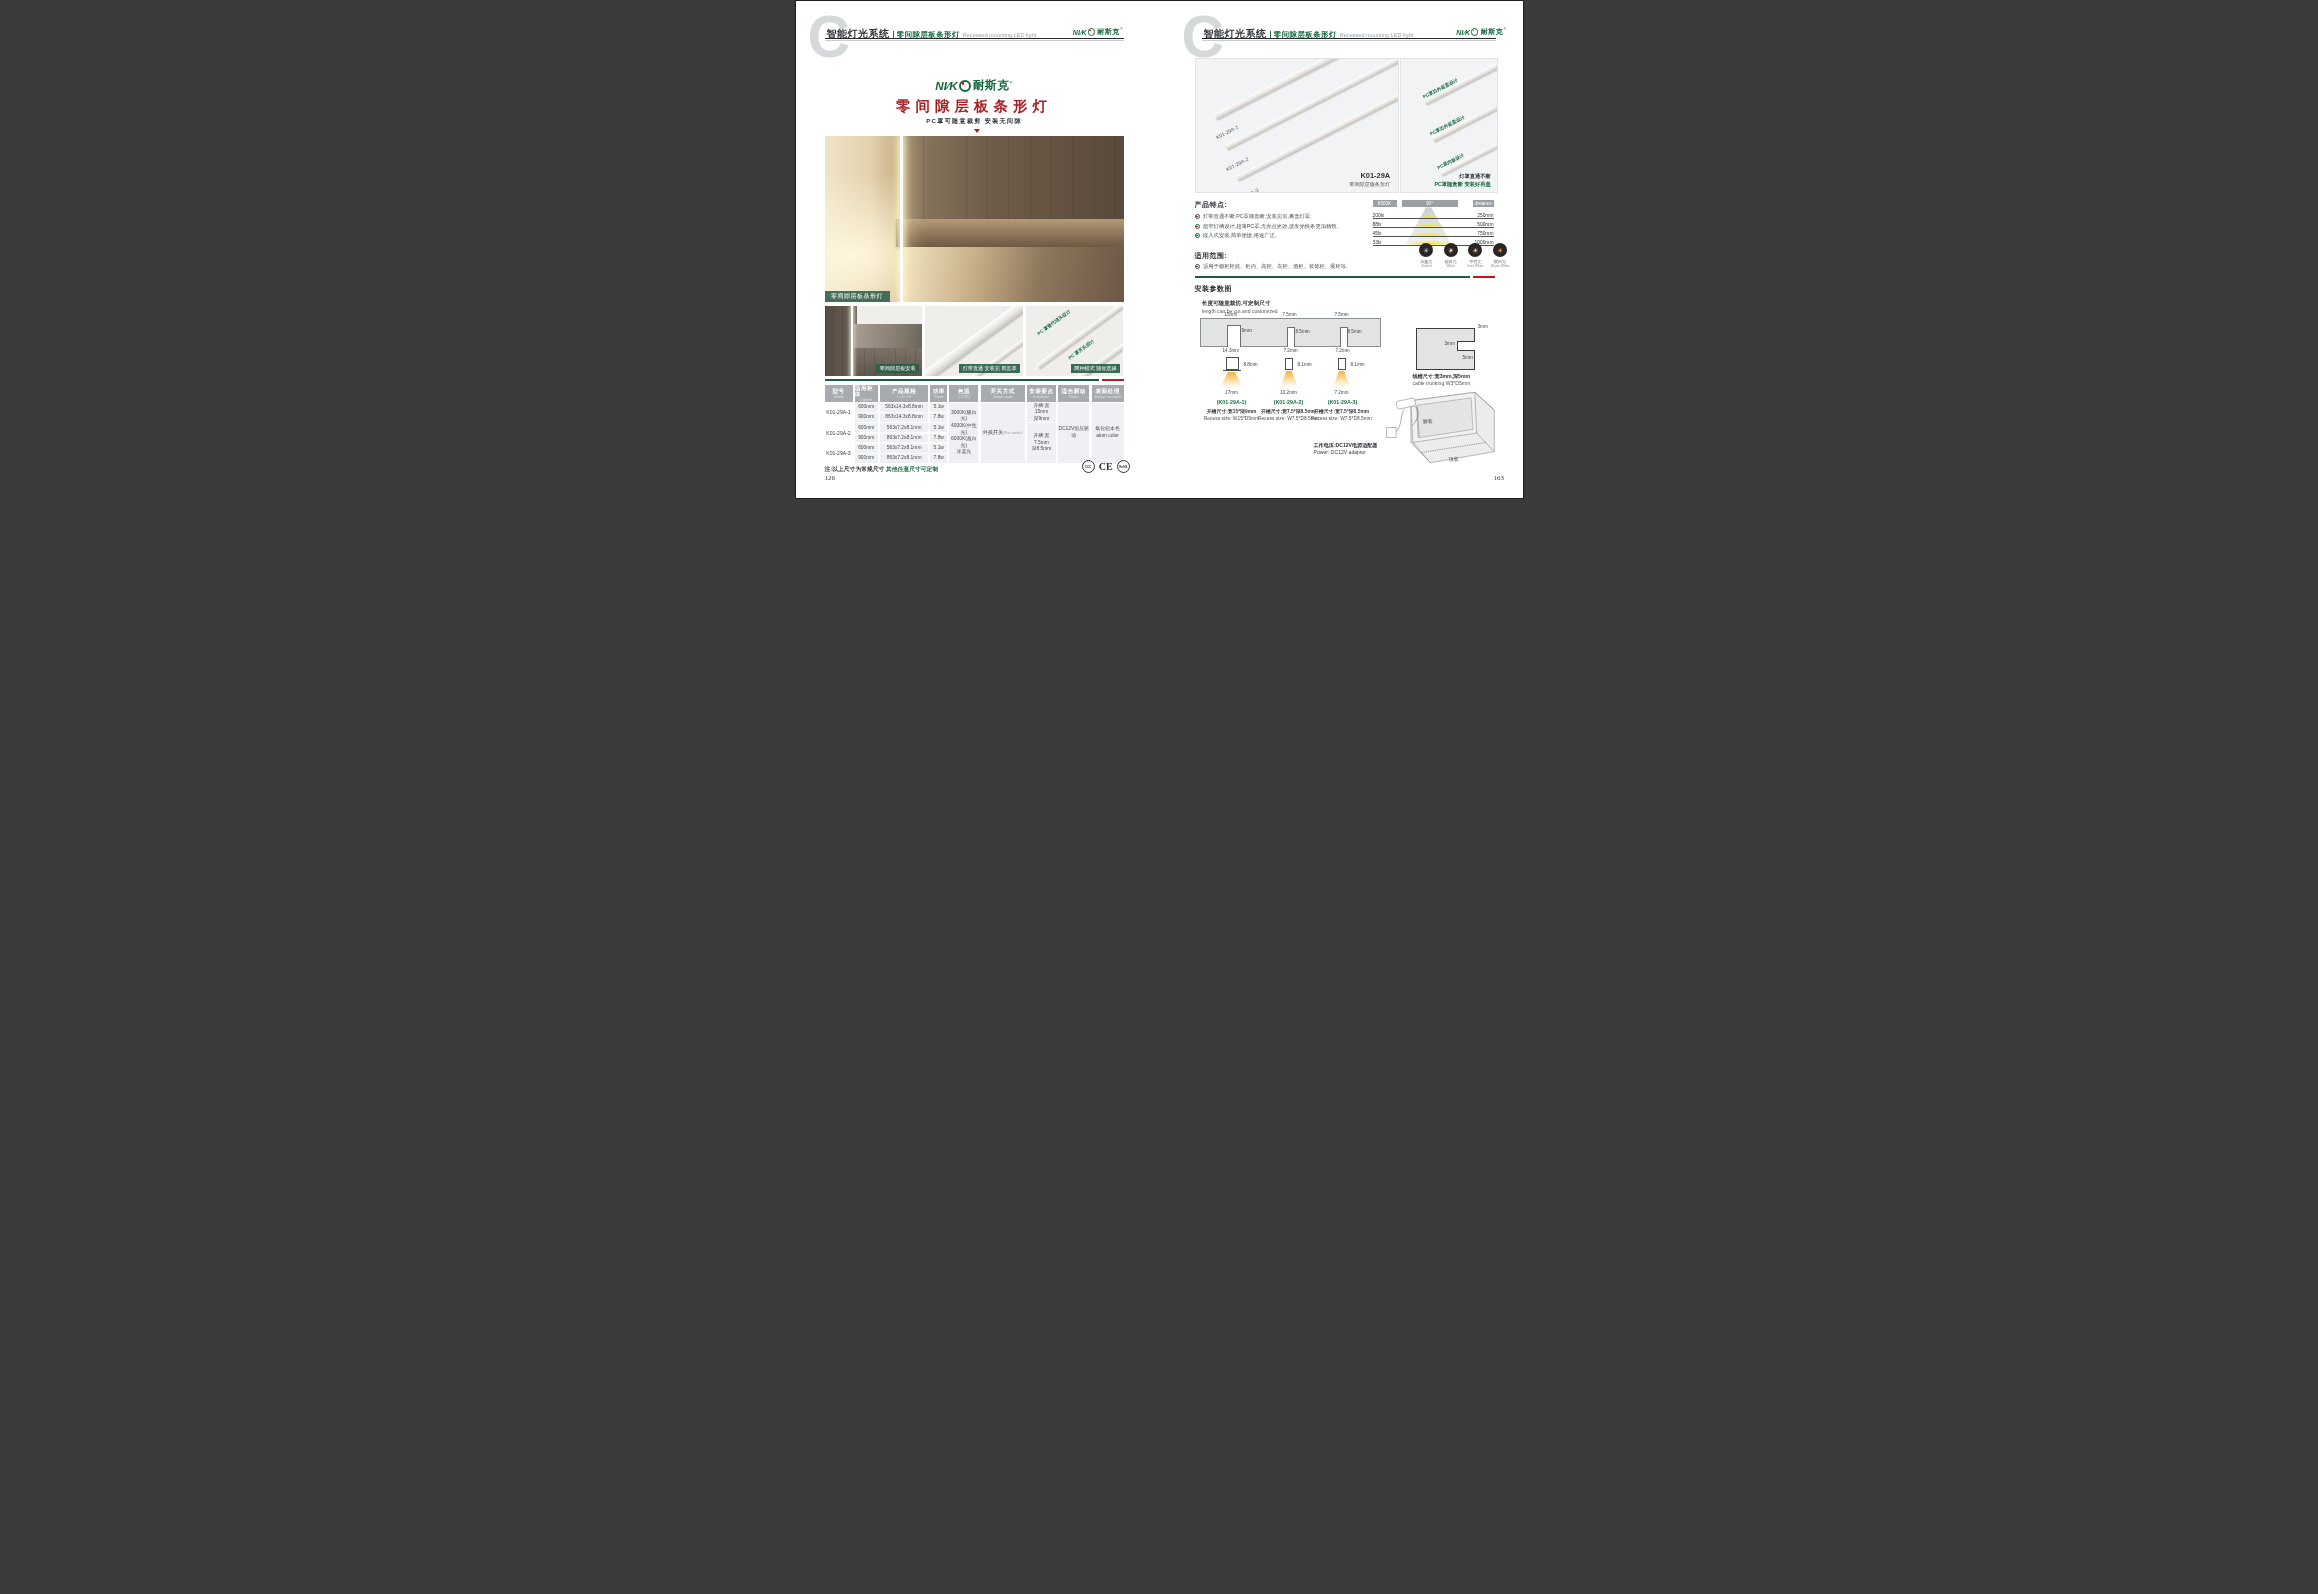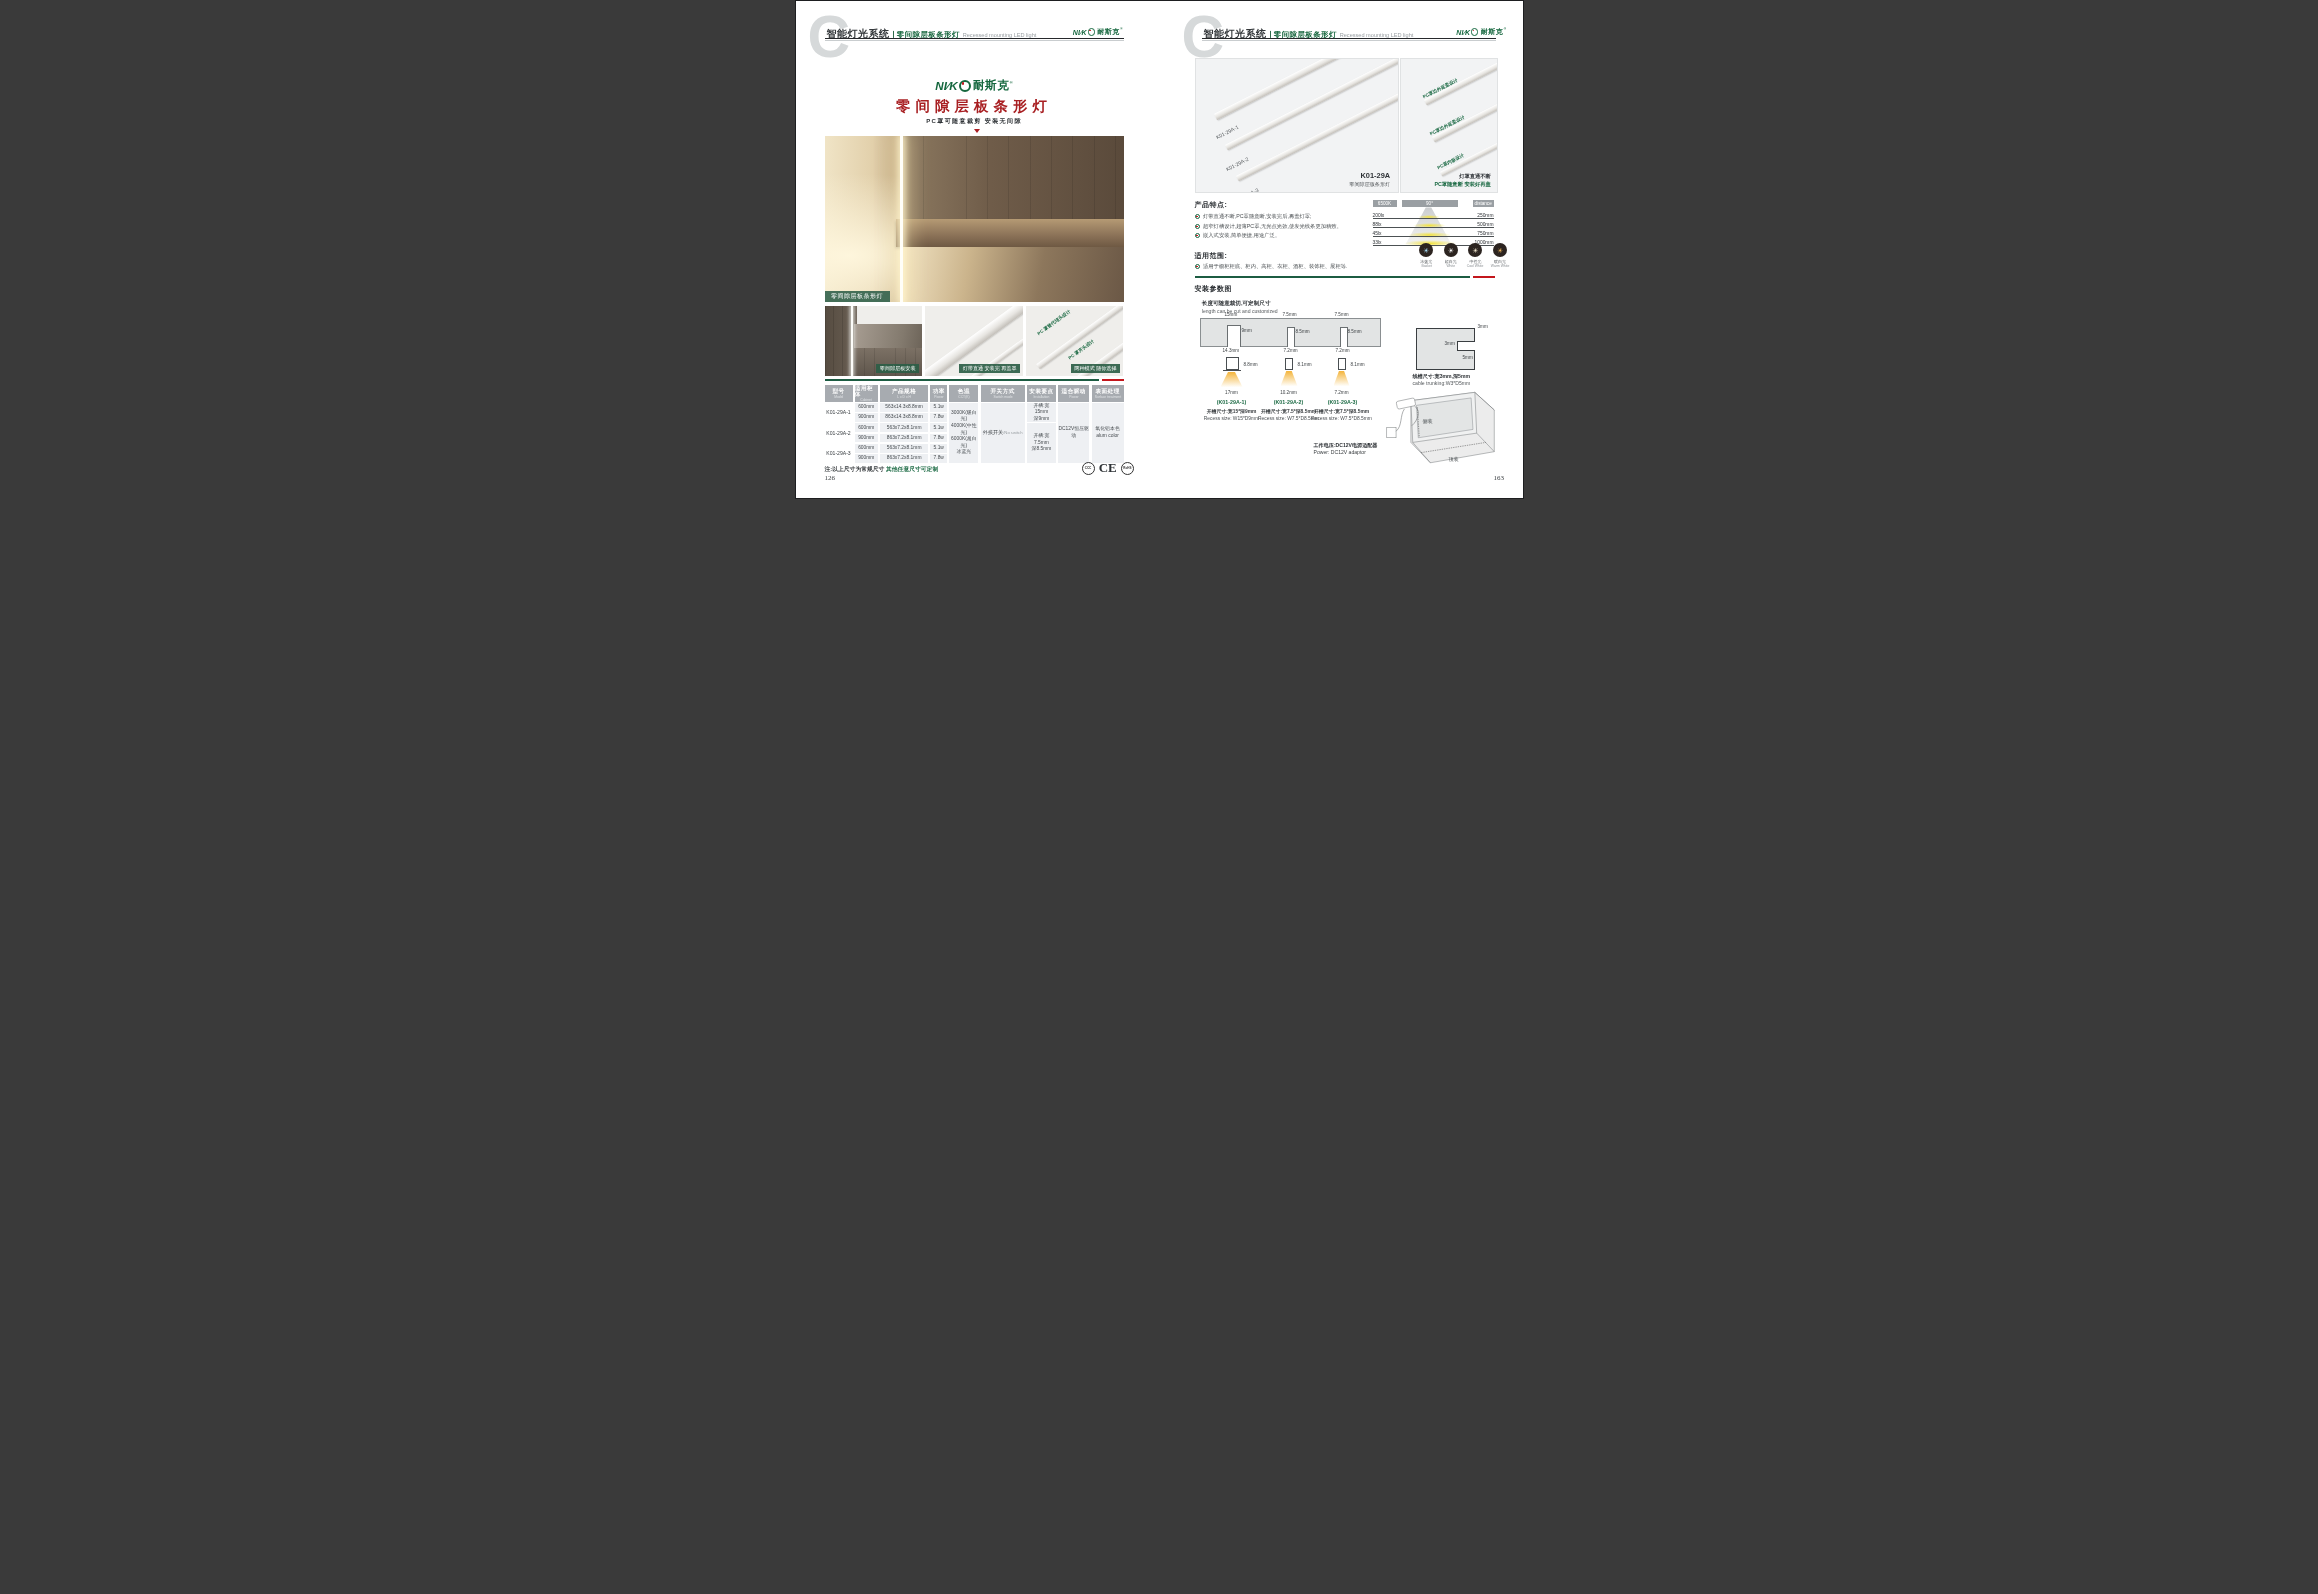--- a/index.html
+++ b/index.html
@@ -57,21 +57,21 @@
   .tbl{position:absolute;left:29px;top:384px;display:grid;grid-template-columns:28px 23px 48px 16.7px 29px 44px 29px 31px 32px;grid-template-rows:16.7px repeat(6,8.8px);column-gap:2.3px;row-gap:1.4px;}
   .th{background:#a7abb0;color:#fff;display:flex;flex-direction:column;align-items:center;justify-content:center;line-height:1.15;}
   .th .cn{font-size:5.6px;font-weight:700;letter-spacing:0.5px;}
   .th .en{font-size:3.5px;color:#dfe2e4;font-weight:400;transform:scale(.95);}
   .td{background:#eef0f3;display:flex;flex-direction:column;align-items:center;justify-content:center;font-size:4.9px;color:#474c50;text-align:center;line-height:1.35;}
   .td.model{background:#fff;font-size:5.1px;color:#3c4145;}
   .note{position:absolute;left:29px;top:464px;font-size:5.8px;font-weight:700;color:#3a3e41;}
   .note .grn{color:#1d6b45;}
   .certs{position:absolute;top:459px;display:flex;align-items:center;gap:4.2px;}
   .cc{width:11px;height:11px;border:0.7px solid #333;border-radius:50%;display:flex;align-items:center;justify-content:center;font-size:3.2px;font-weight:700;color:#333;letter-spacing:-0.2px;}
-  .ce{font-size:13px;font-weight:800;color:#2e3236;font-family:"Liberation Serif",serif;}
+  .ce{font-size:10px;font-weight:800;color:#2e3236;font-family:"Liberation Serif",serif;}
   .rh{width:11px;height:11px;border:0.7px solid #333;border-radius:50%;display:flex;align-items:center;justify-content:center;font-size:3px;font-weight:700;color:#333;}
   .pageno{position:absolute;font-size:7px;color:#3a3e41;font-family:"Liberation Serif",serif;}
   
   .panel{position:absolute;top:57px;height:133px;background:#f2f3f4;border:0.5px solid #e0e2e3;overflow:hidden;}
   .pl-code{position:absolute;font-size:5.1px;color:#55595c;white-space:nowrap;}
   .pmodel{position:absolute;right:7.4px;bottom:12px;font-size:7.4px;font-weight:800;color:#2e3236;}
   .pmodel-sub{position:absolute;right:7.4px;bottom:3.7px;font-size:5.1px;color:#55595c;}
   .p2note1{position:absolute;right:5.6px;bottom:12px;font-size:5.3px;font-weight:700;color:#2e3236;}
   .p2note2{position:absolute;right:5.6px;bottom:3.7px;font-size:5.3px;font-weight:700;color:#1d6b45;}
   .sec-title{position:absolute;font-size:7px;font-weight:800;color:#2e3236;letter-spacing:0.5px;}

